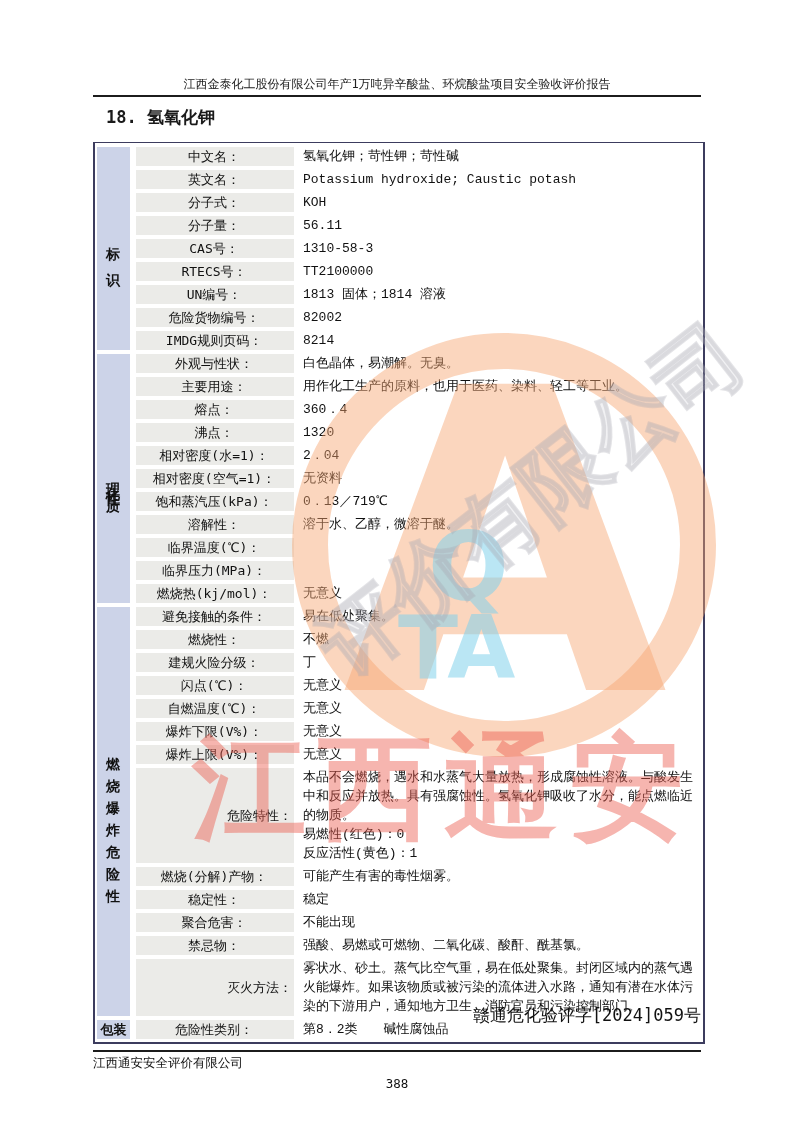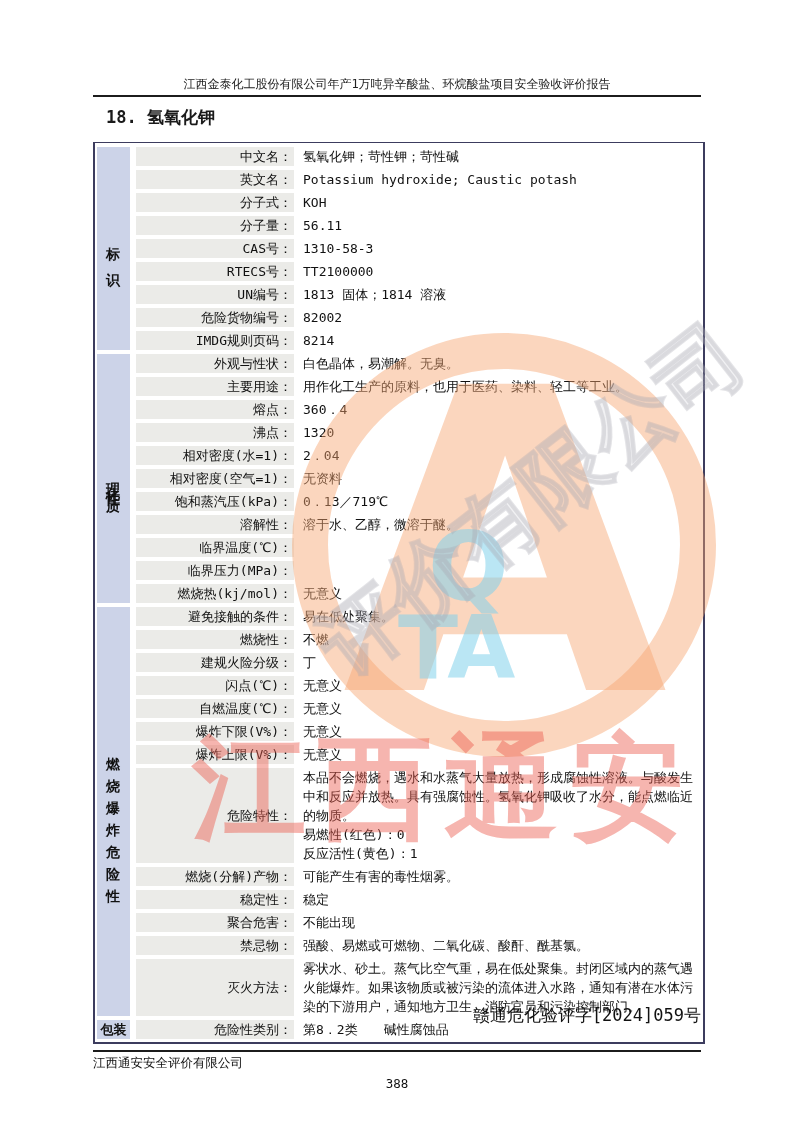--- a/index.html
+++ b/index.html
@@ -29,24 +29,24 @@
     background:#ccd3e8;font-weight:bold;font-size:14px;color:#111;
     display:flex;align-items:center;justify-content:center;margin-top:4px;
   }
   .cat-v span{writing-mode:vertical-rl;text-orientation:upright;}
   .cat-s0 span{letter-spacing:26px;padding-top:26px;}
   .cat-s1 span{letter-spacing:5px;padding-top:5px;}
   .cat-s2 span{letter-spacing:22px;padding-top:22px;}
   .cat-h{font-size:13px;white-space:nowrap;}
   .trow{display:grid;grid-template-columns:158px 1fr;column-gap:5px;margin-top:4px;}
   .lbl{
-    background:#ebebe8;text-align:right;font-size:13px;line-height:19px;
+    background:#ebebe8;text-align:center;font-size:13px;line-height:19px;
     min-height:19px;padding-right:2px;white-space:nowrap;
   }
-  .val{font-size:13px;line-height:19px;min-height:19px;padding-left:4px;white-space:pre-wrap;}
+  .val{font-size:13px;line-height:19px;min-height:19px;padding-left:4px;white-space:pre-wrap;font-family:Liberation Mono, monospace;}
   .trow.multi .lbl{display:flex;align-items:center;justify-content:flex-end;padding-left:22px;}
 
   
   .wm{position:absolute;pointer-events:none;z-index:5;white-space:nowrap;}
   .wm-ring{
     left:292px;top:333px;width:424px;height:424px;border-radius:50%;
     border:36px solid rgba(246,163,111,0.45);box-sizing:border-box;
   }
   .wm-a{
     left:300px;top:335px;width:410px;text-align:center;

